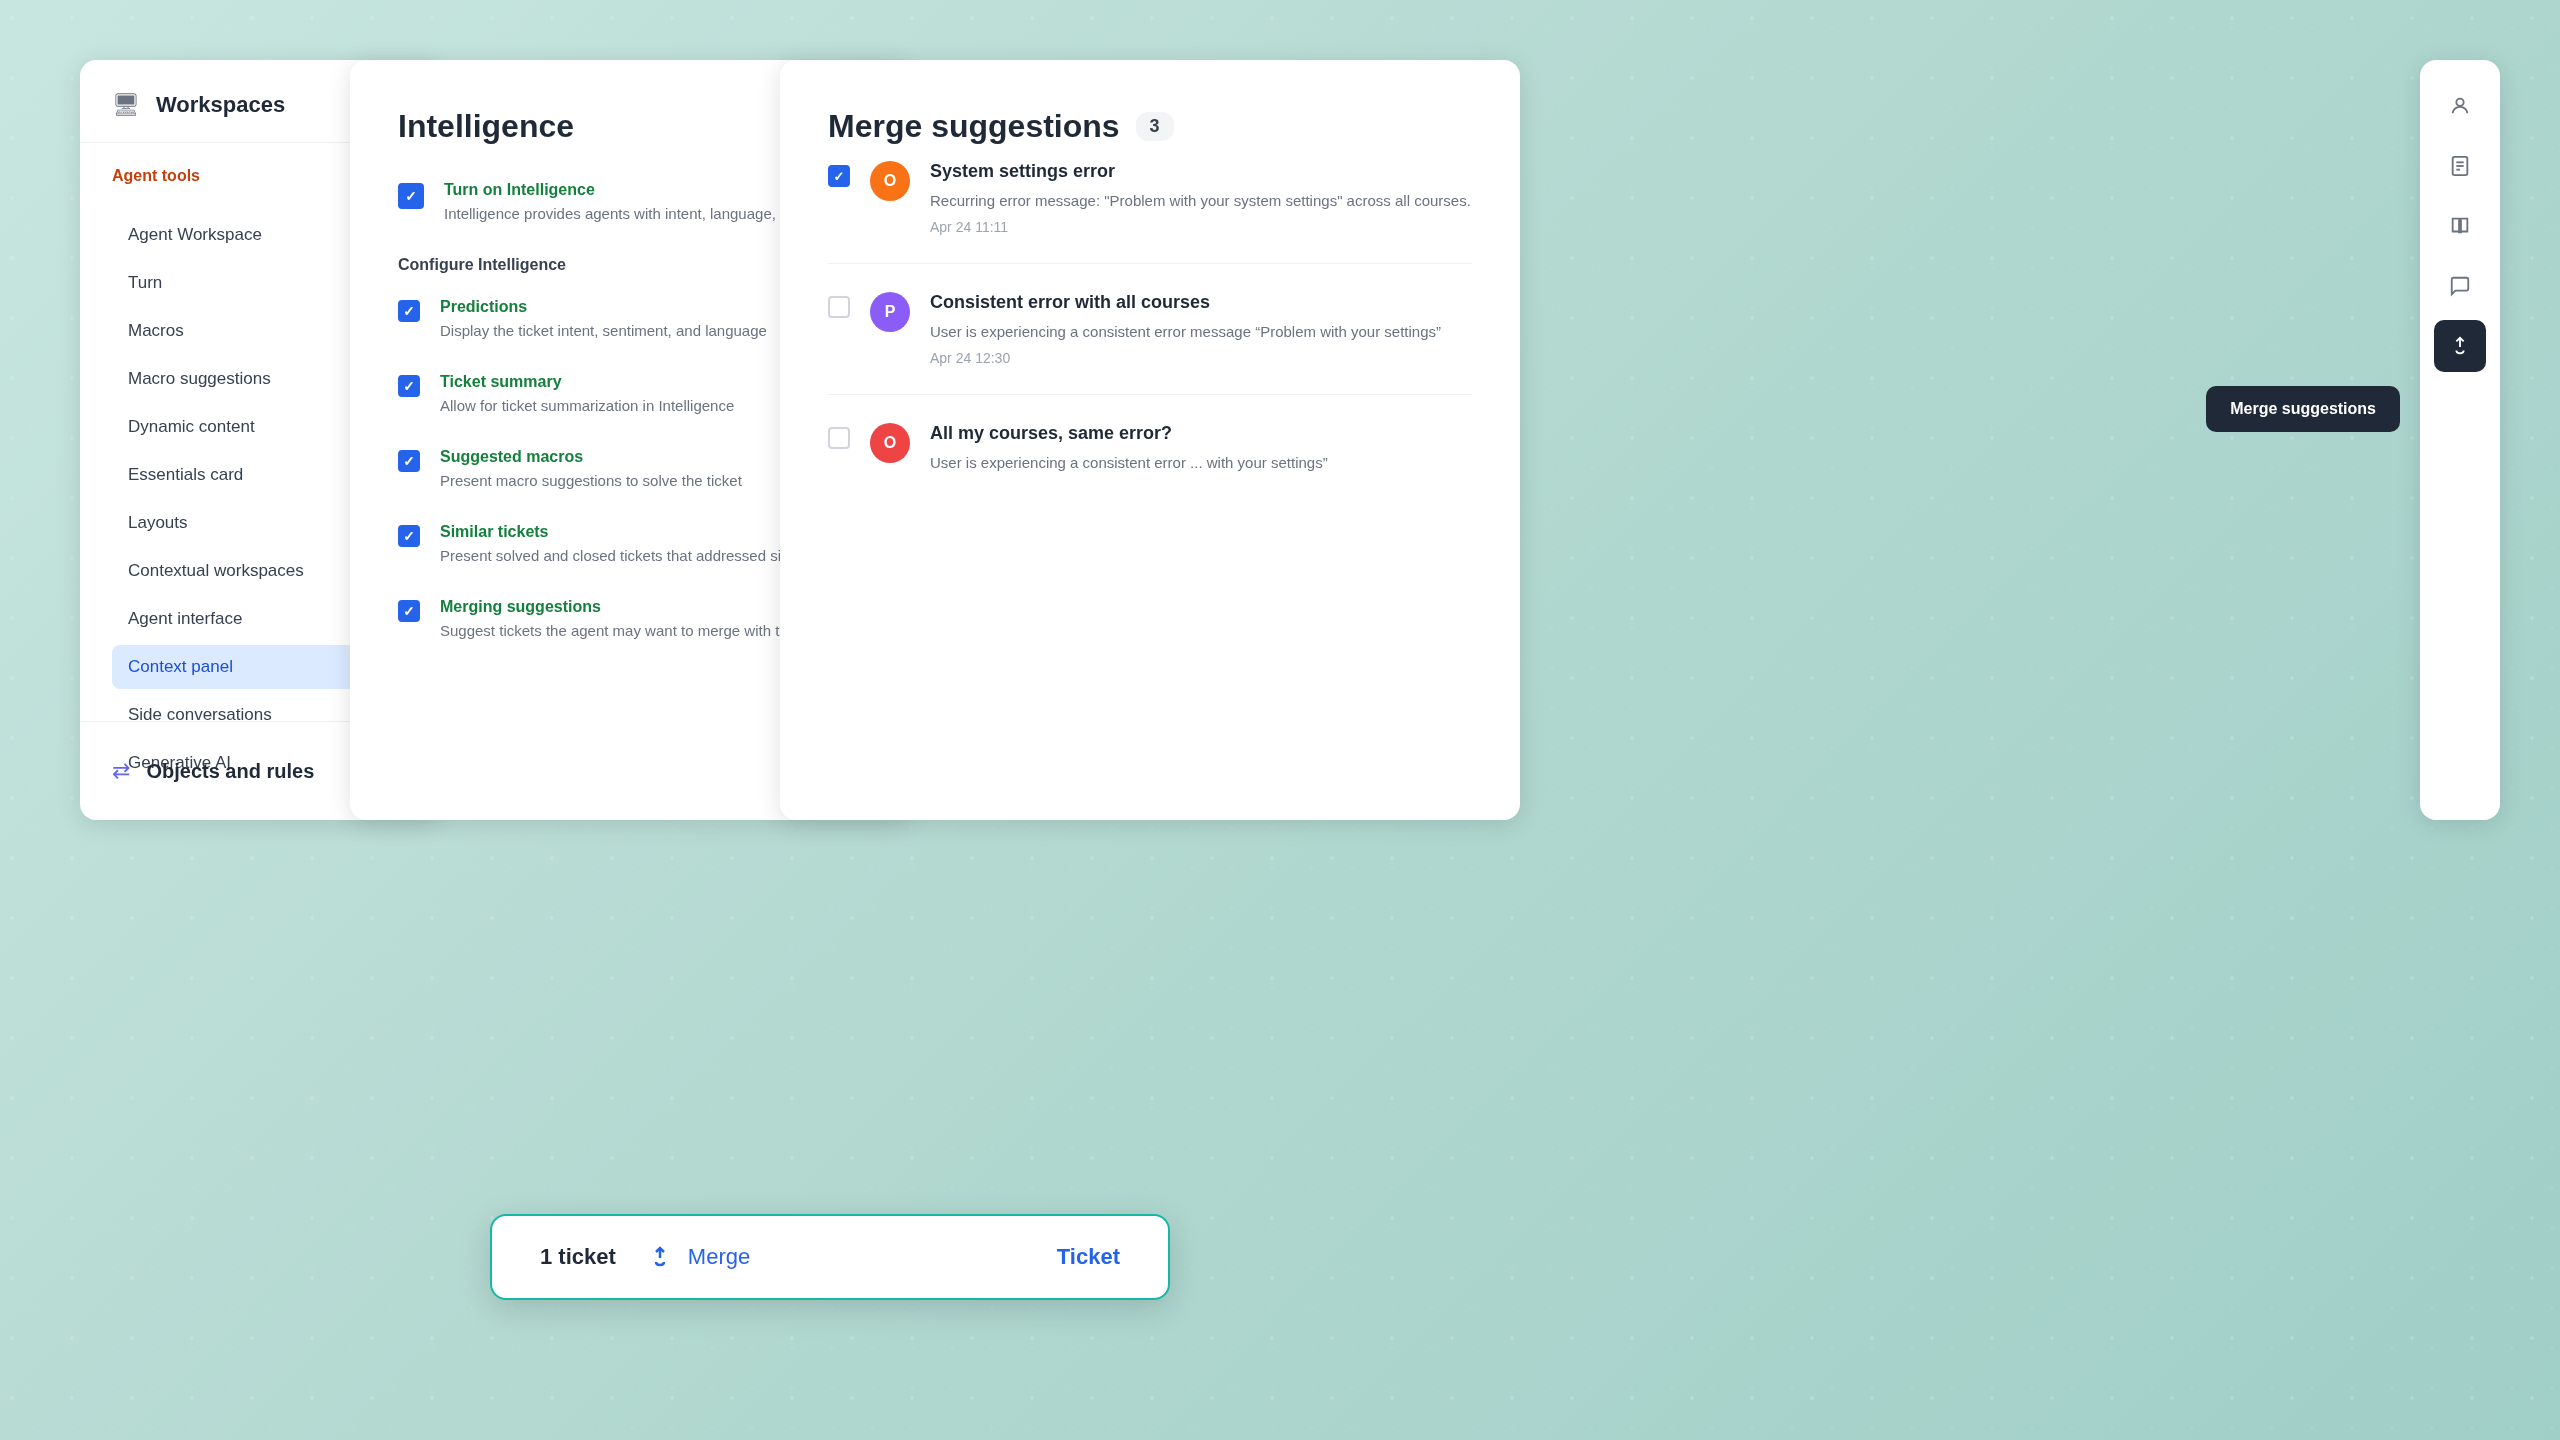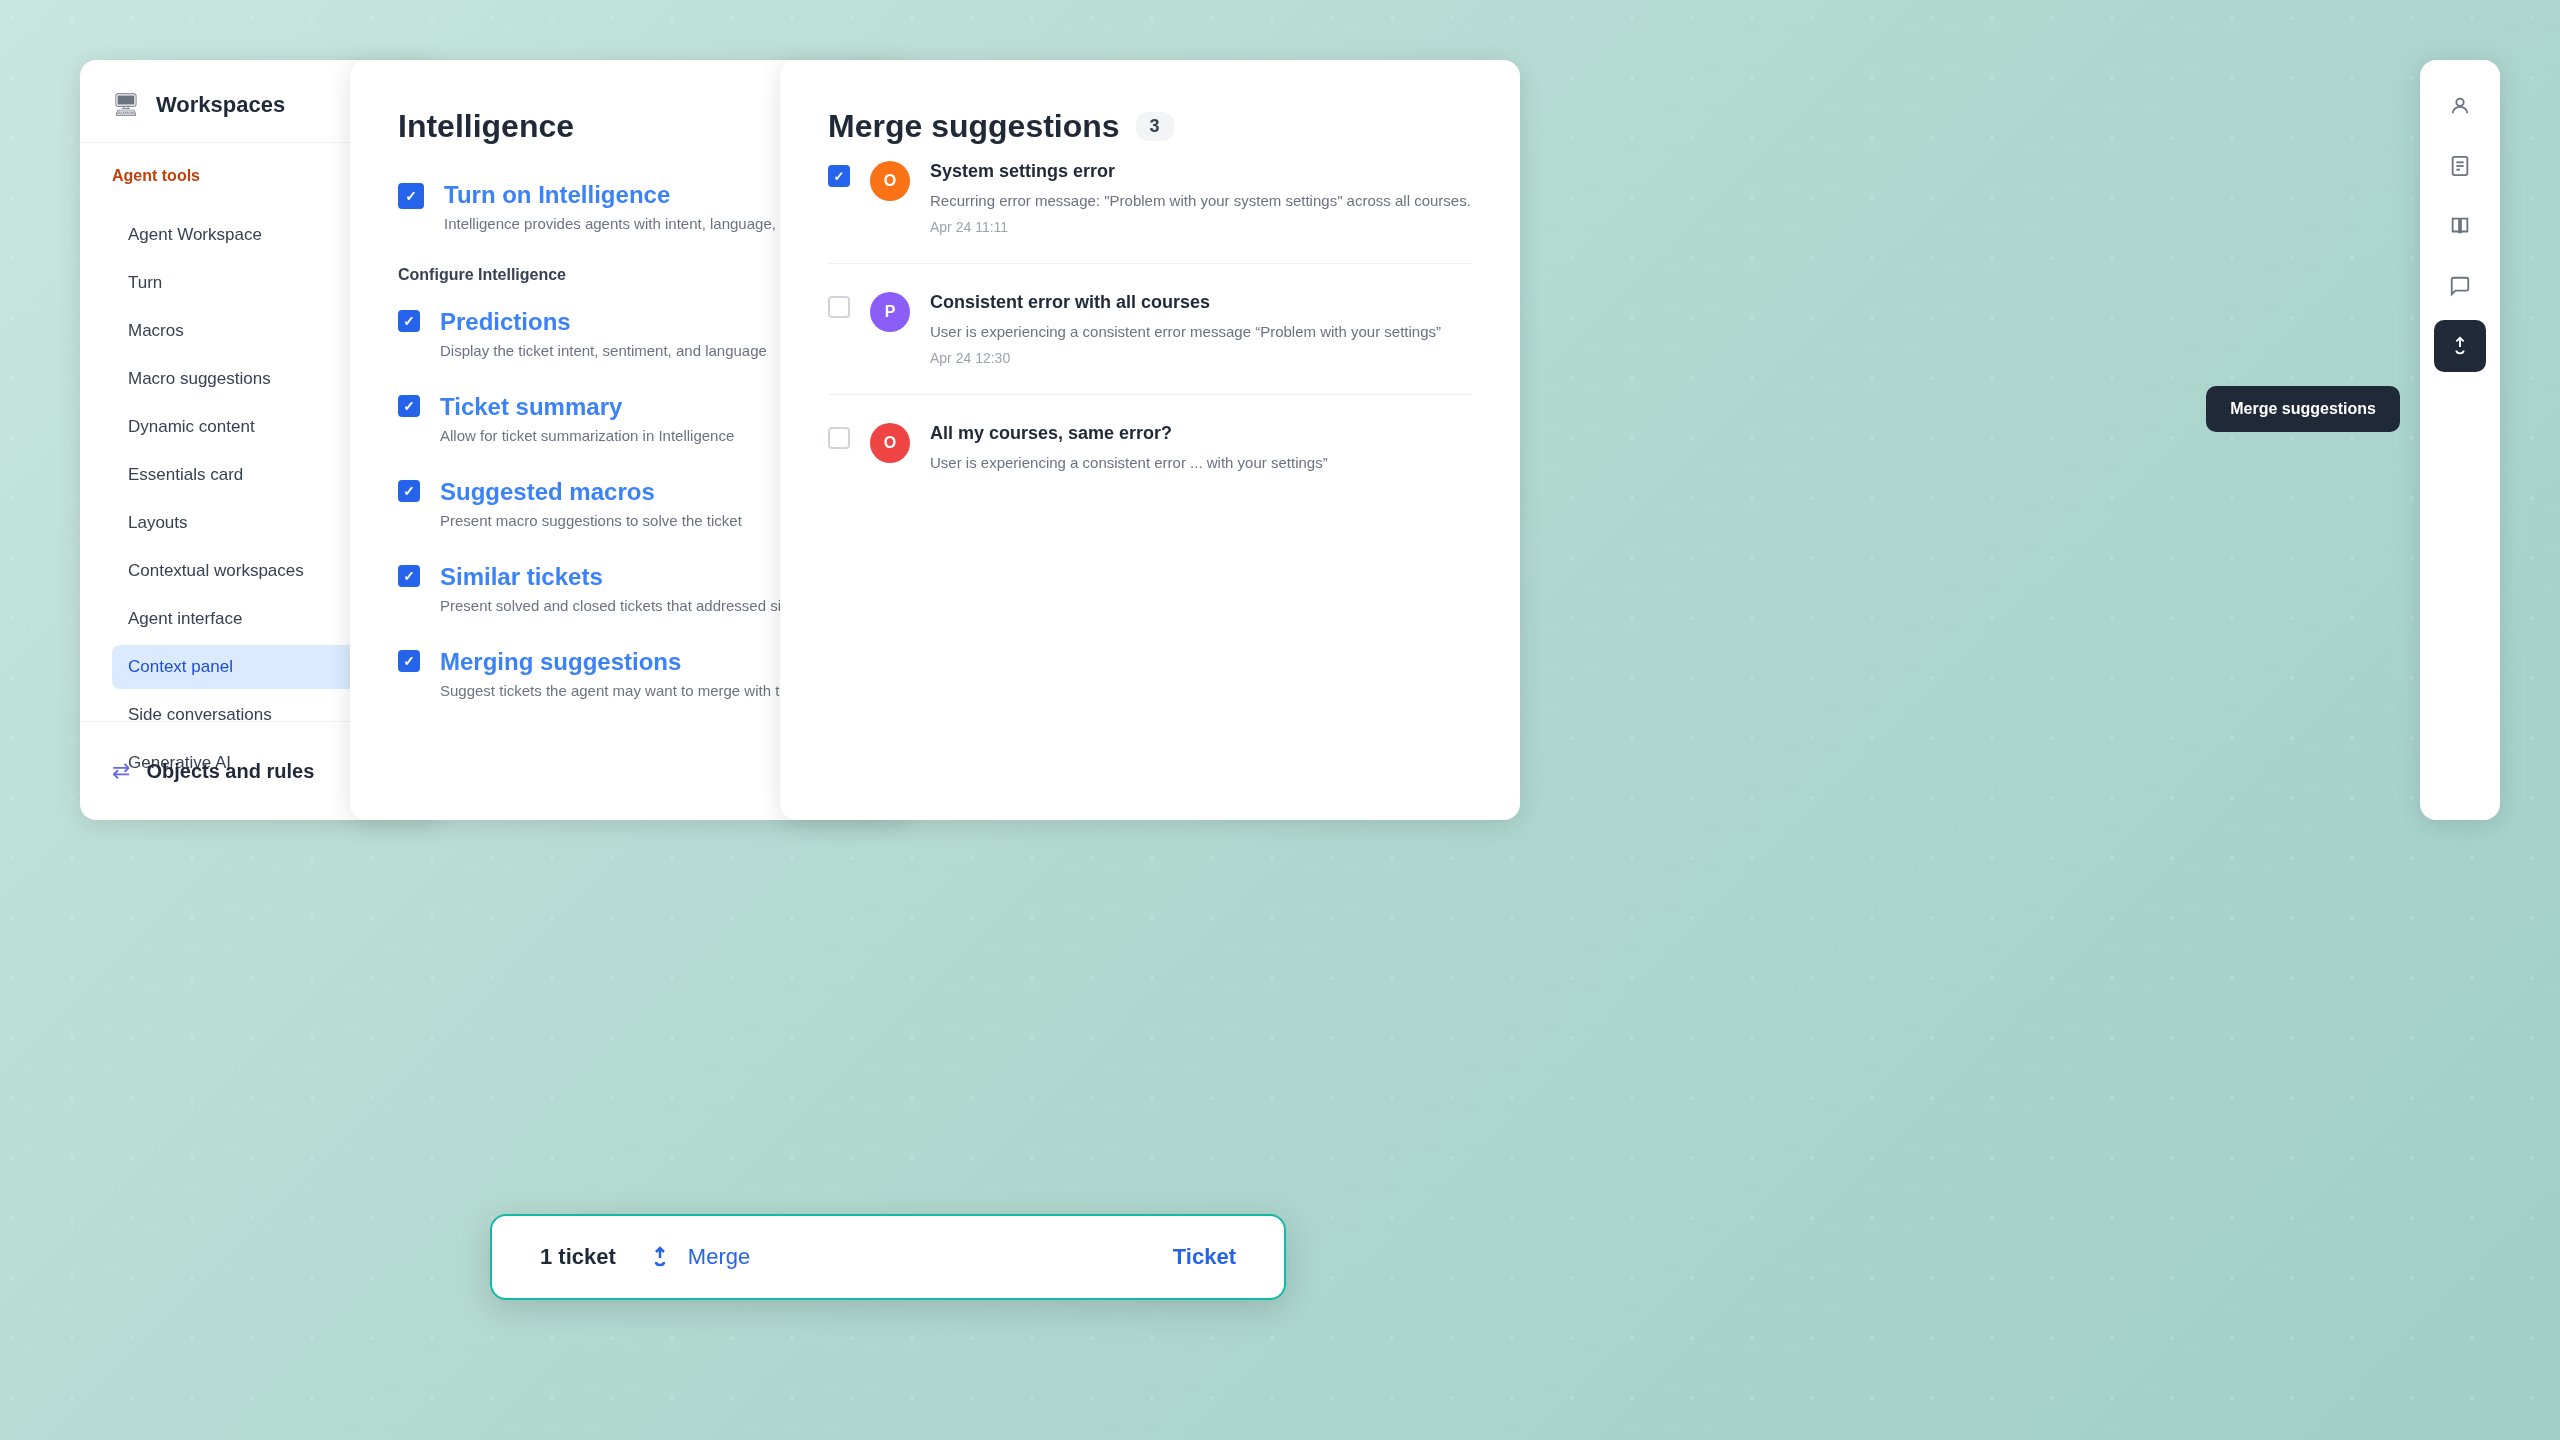--- a/index.html
+++ b/index.html
@@ -175,23 +175,23 @@
       color: white;
       font-size: 14px;
       font-weight: bold;
     }
 
     .setting-text {
       flex: 1;
     }
 
     .setting-label {
-      font-size: 24px;
-      font-weight: 600;
-      color: #3b82f6;
+      font-size: 16px;
+      font-weight: 600;
+      color: #15803d;
       margin-bottom: 4px;
     }
 
     .setting-description {
       font-size: 15px;
       color: #6b7280;
       line-height: 1.4;
     }
 
     .configure-label {
@@ -362,21 +362,21 @@
       font-weight: 600;
       cursor: pointer;
       white-space: nowrap;
     }
 
     
     .merge-action-bar {
       position: absolute;
       left: 490px;
       bottom: 140px;
-      width: 796px;
+      width: 680px;
       background: white;
       border-radius: 16px;
       box-shadow: 0 8px 32px rgba(0,0,0,0.15);
       border: 2px solid #14b8a6;
       padding: 28px 48px;
       display: flex;
       align-items: flex-end;
       gap: 32px;
     }
 

